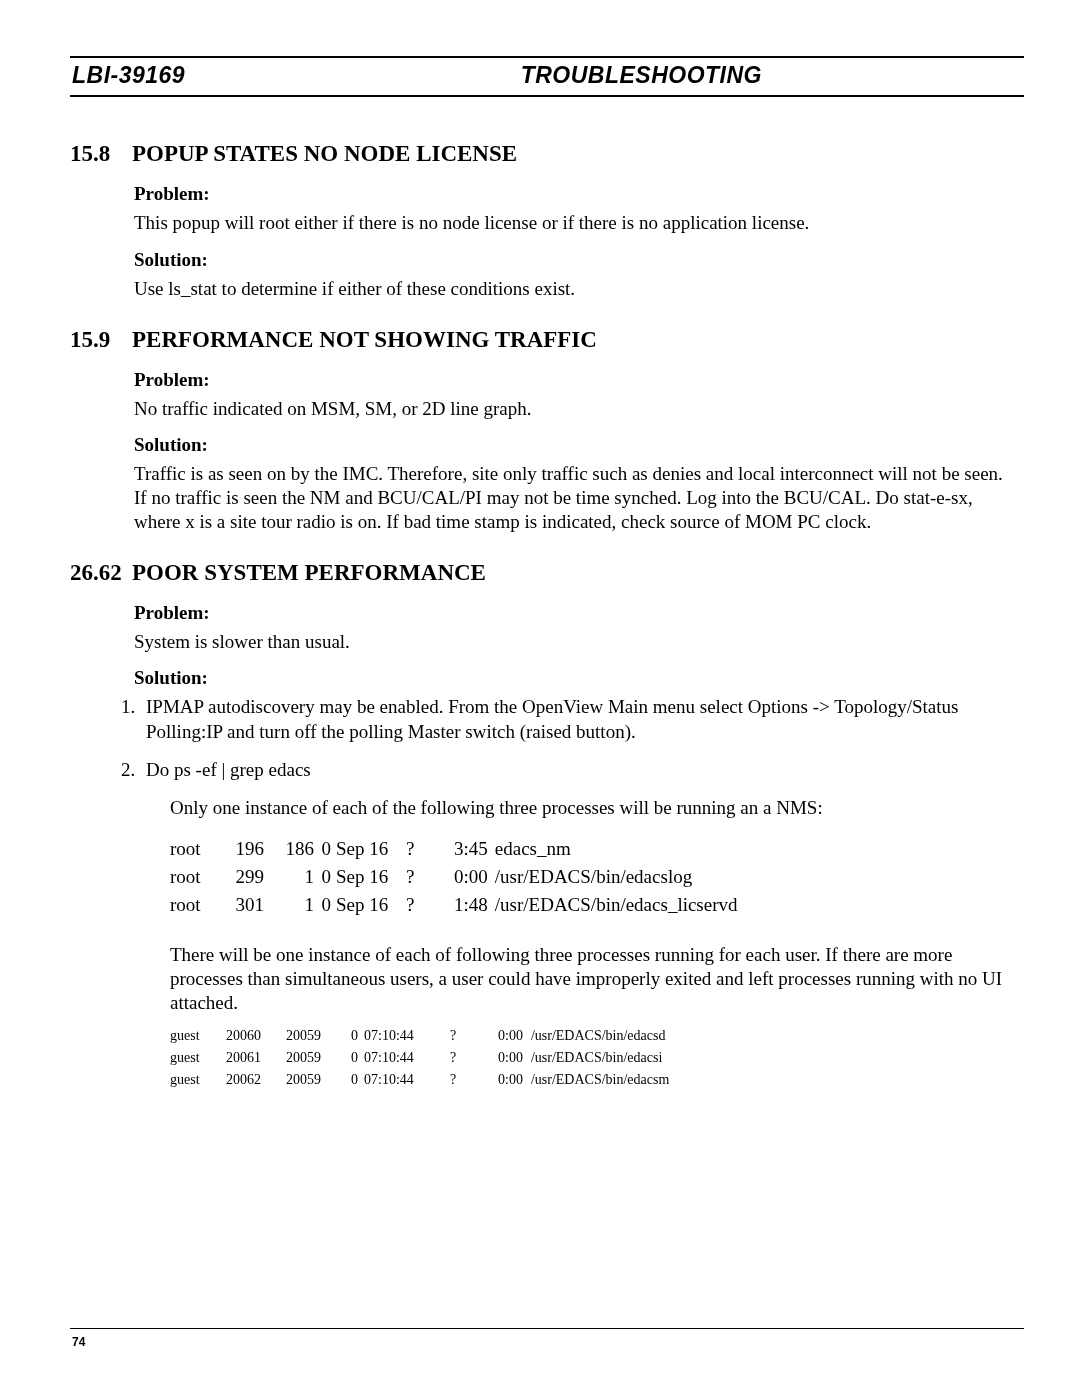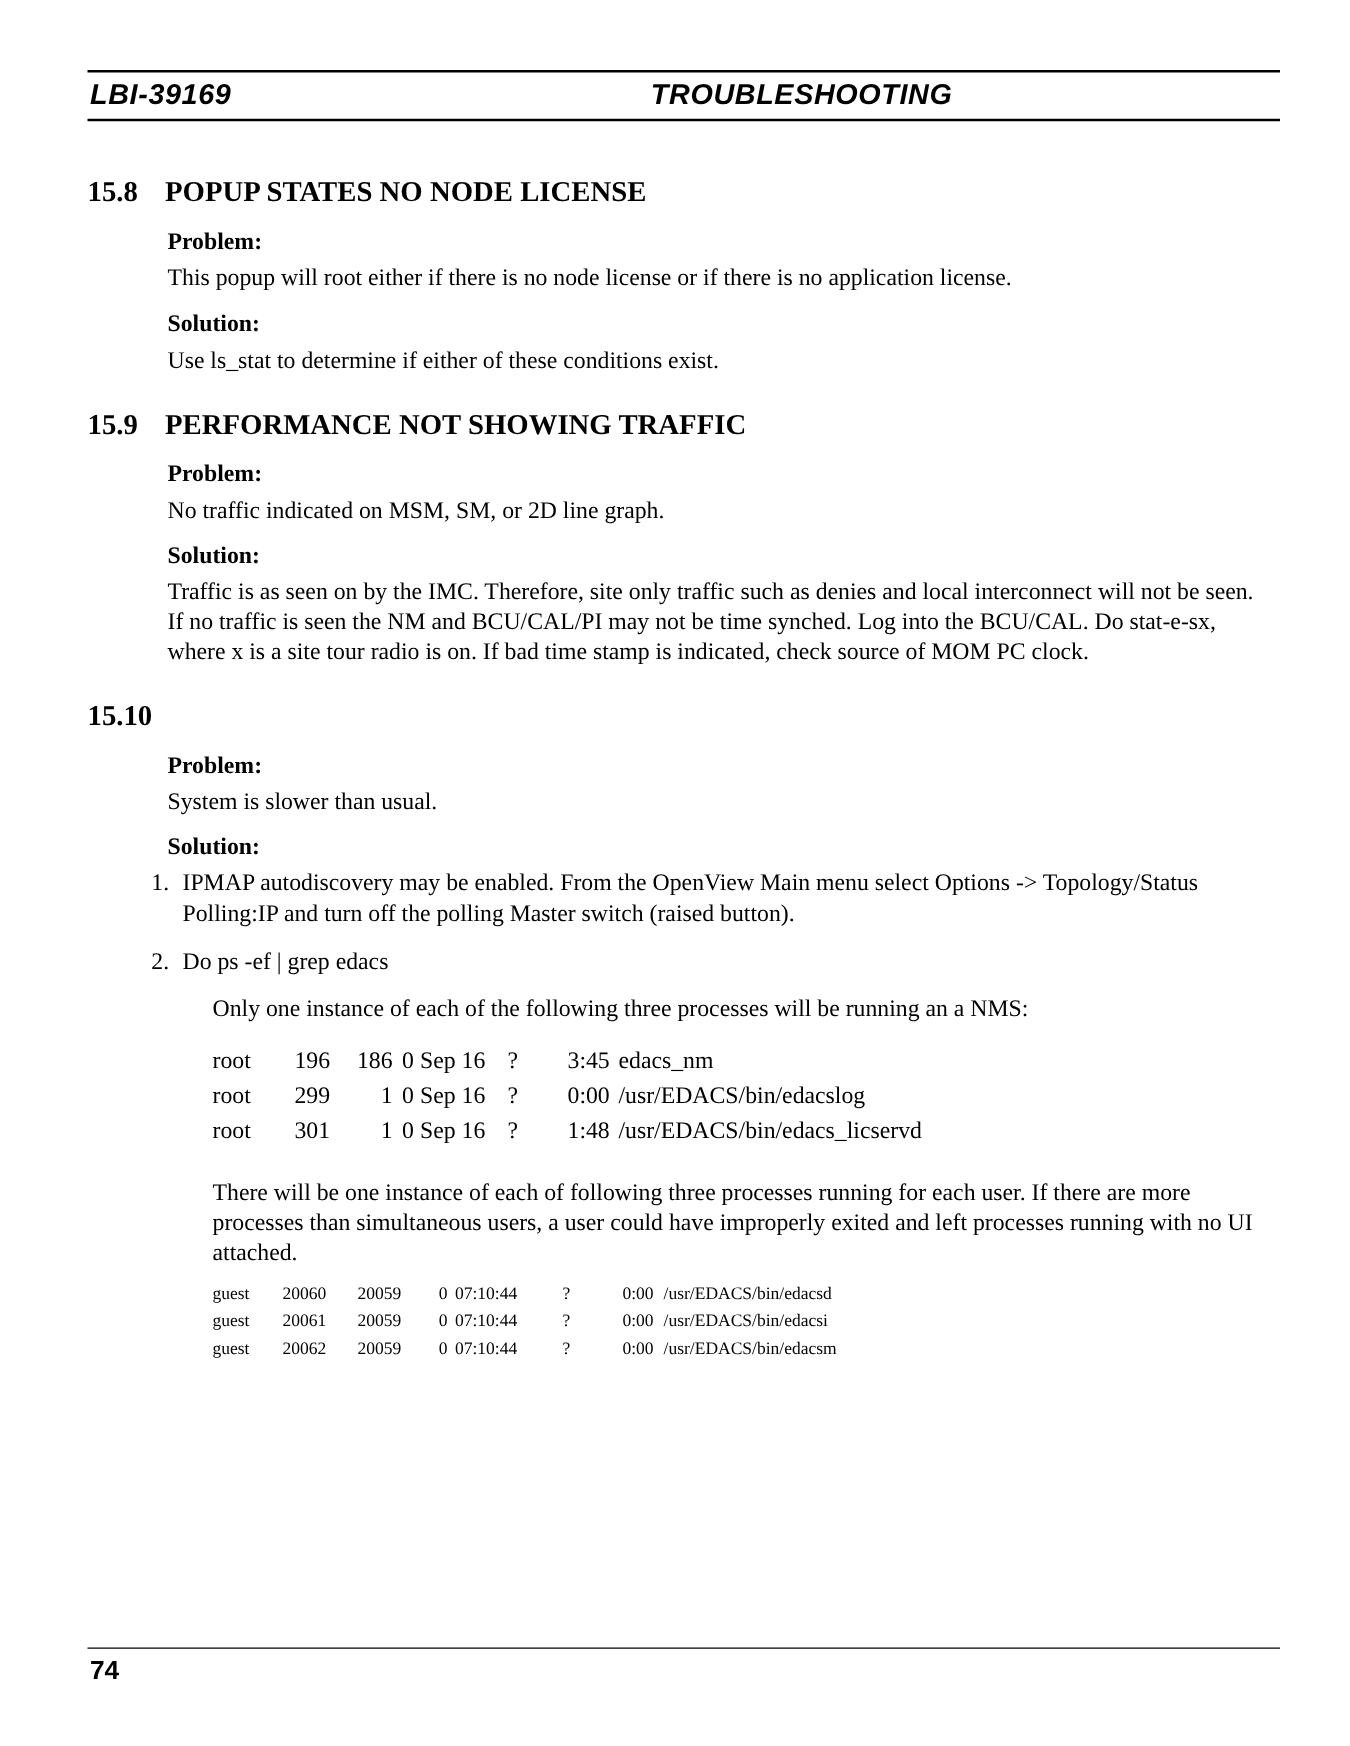--- a/index.html
+++ b/index.html
@@ -133,21 +133,21 @@
     .proc-table2 td.tty  { width: 18px; }
     .proc-table2 td.time { width: 50px; text-align: right; padding-left: 30px;}
     .proc-table2 td.cmd  { padding-left: 2px; }
     .footer {
       position: absolute;
       left: 0; right: 0; bottom: 0;
     }
     .page-num {
       font-family: Arial, Helvetica, sans-serif;
       font-weight: 700;
-      font-size: 21px;
+      font-size: 12px;
       padding: 6px 2px 0 2px;
     }
     .gap { height: 24px; }
   </style>
 </head>
 <body>
 
 <div class="page">
 
   <hr class="rule">
@@ -176,21 +176,22 @@
         <span>PERFORMANCE NOT SHOWING TRAFFIC</span>
       </div>
       <div class="sub label">Problem:</div>
       <div class="body">No traffic indicated on MSM, SM, or 2D line graph.</div>
       <div class="sub label">Solution:</div>
       <div class="body">Traffic is as seen on by the IMC.  Therefore, site only traffic such as denies and local interconnect will not be seen.  If no traffic is seen the NM and BCU/CAL/PI may not be time synched.  Log into the BCU/CAL.  Do stat-e-sx, where x is a site tour radio is on.  If bad time stamp is indicated, check source of MOM PC clock.</div>
     </div>
 
     <div class="section">
       <div class="h2">
-        <span class="num">15.10</span>
+        <span class="num">26.62</span>
+        <span>POOR SYSTEM PERFORMANCE</span>
       </div>
       <div class="sub label">Problem:</div>
       <div class="body">System is slower than usual.</div>
       <div class="sub label">Solution:</div>
 
       <ol class="num">
         <li><span class="li-text">IPMAP autodiscovery may be enabled.  From the OpenView Main menu select Options -&gt; Topology/Status Polling:IP and turn off the polling Master switch (raised button).</span></li>
         <li><span class="li-text">Do ps -ef | grep edacs</span></li>
       </ol>
 

